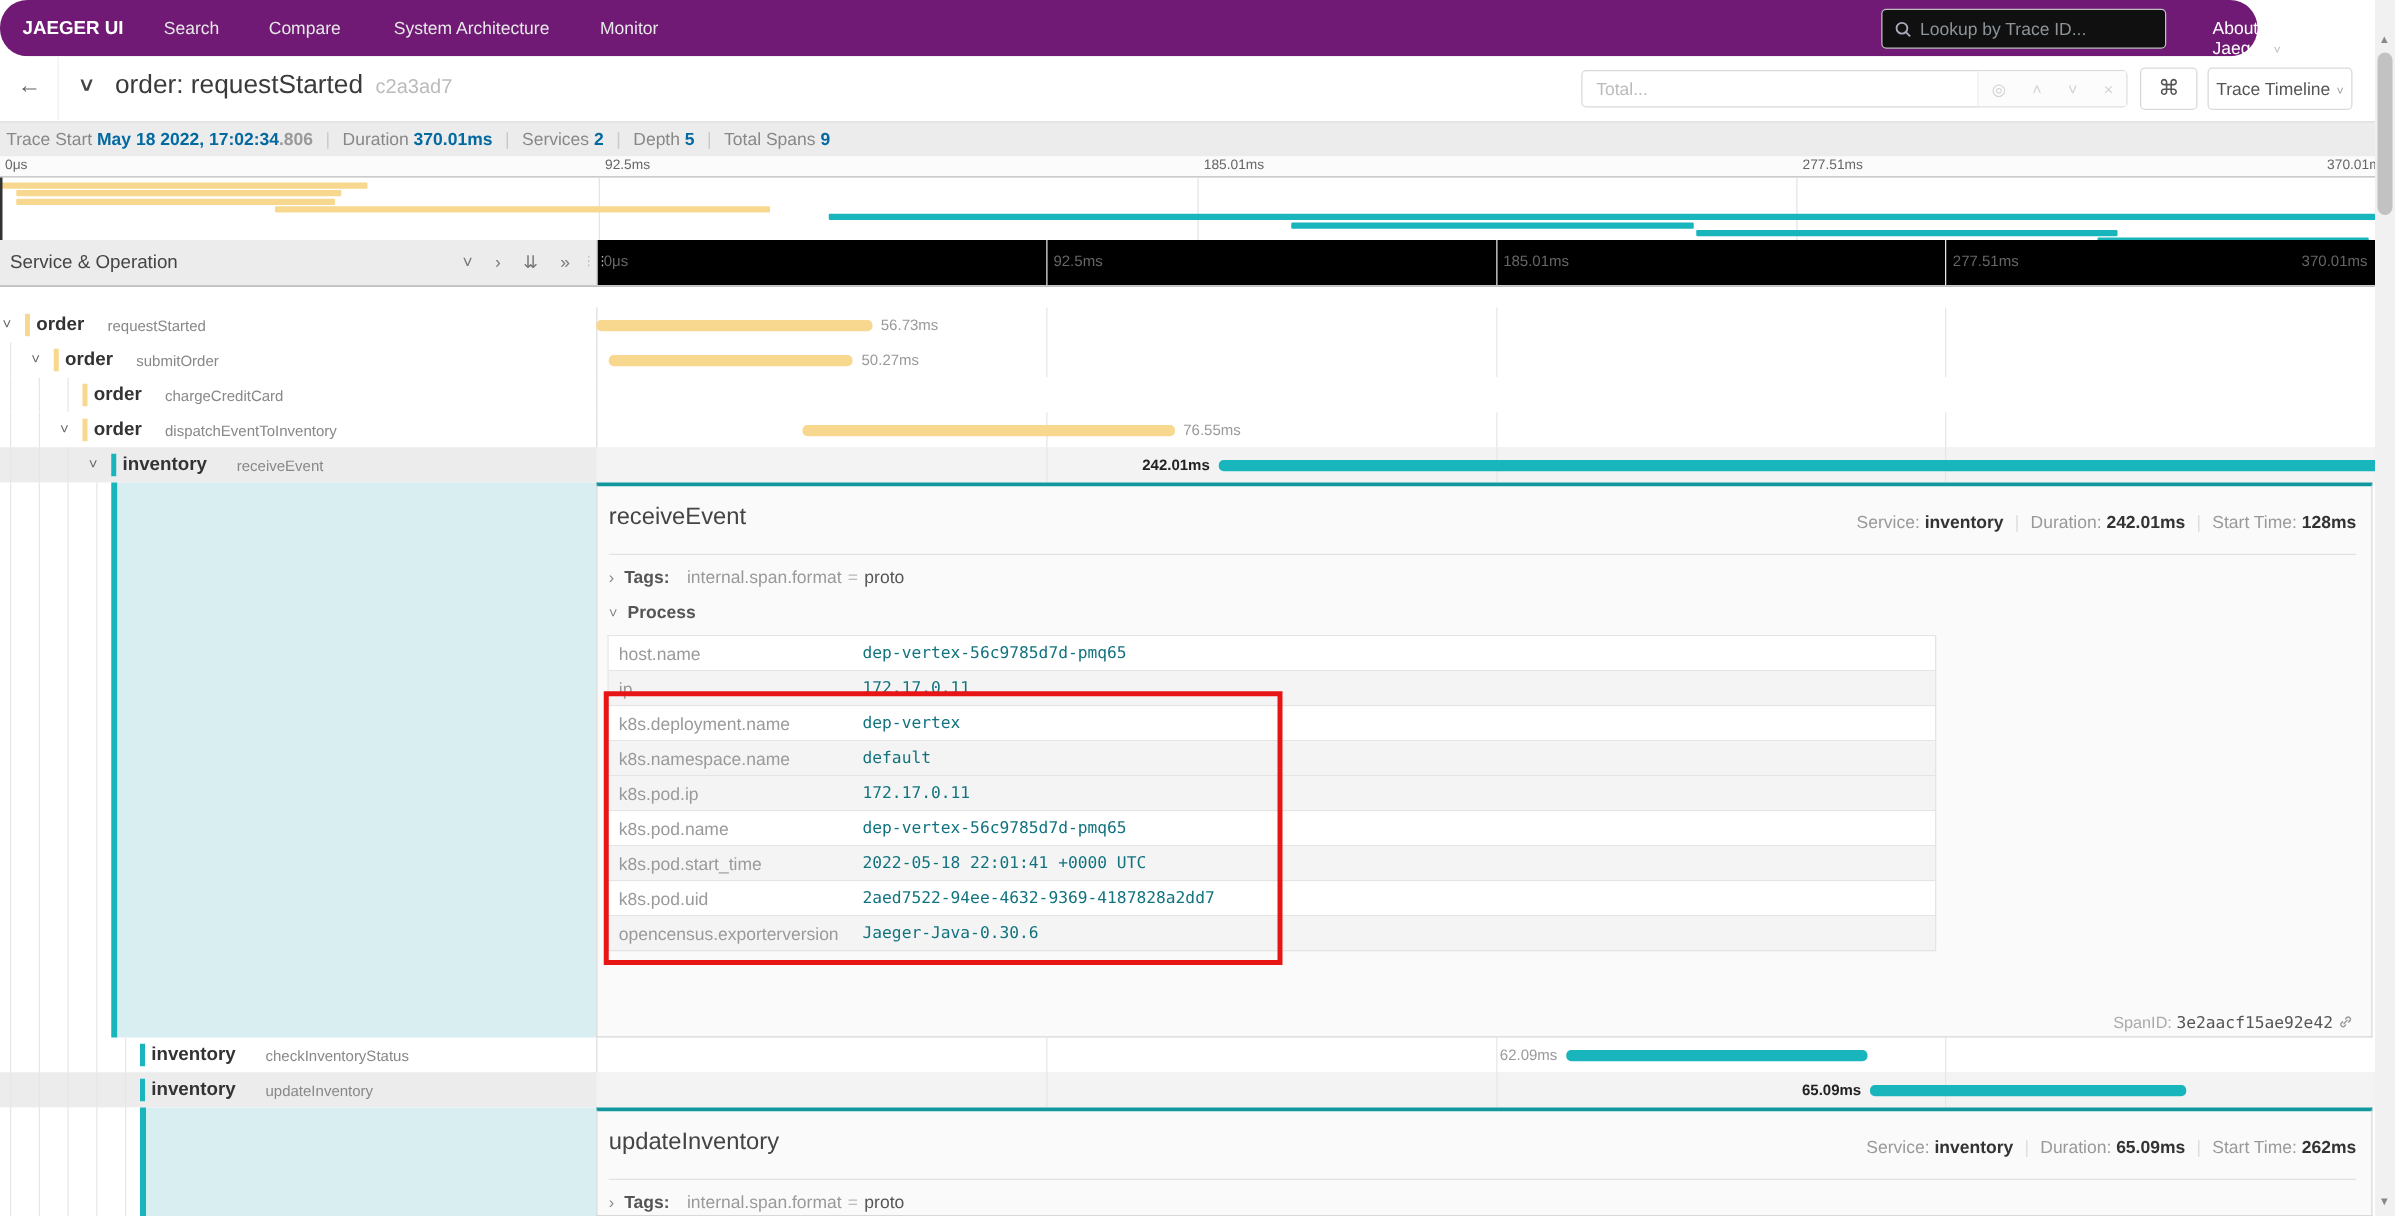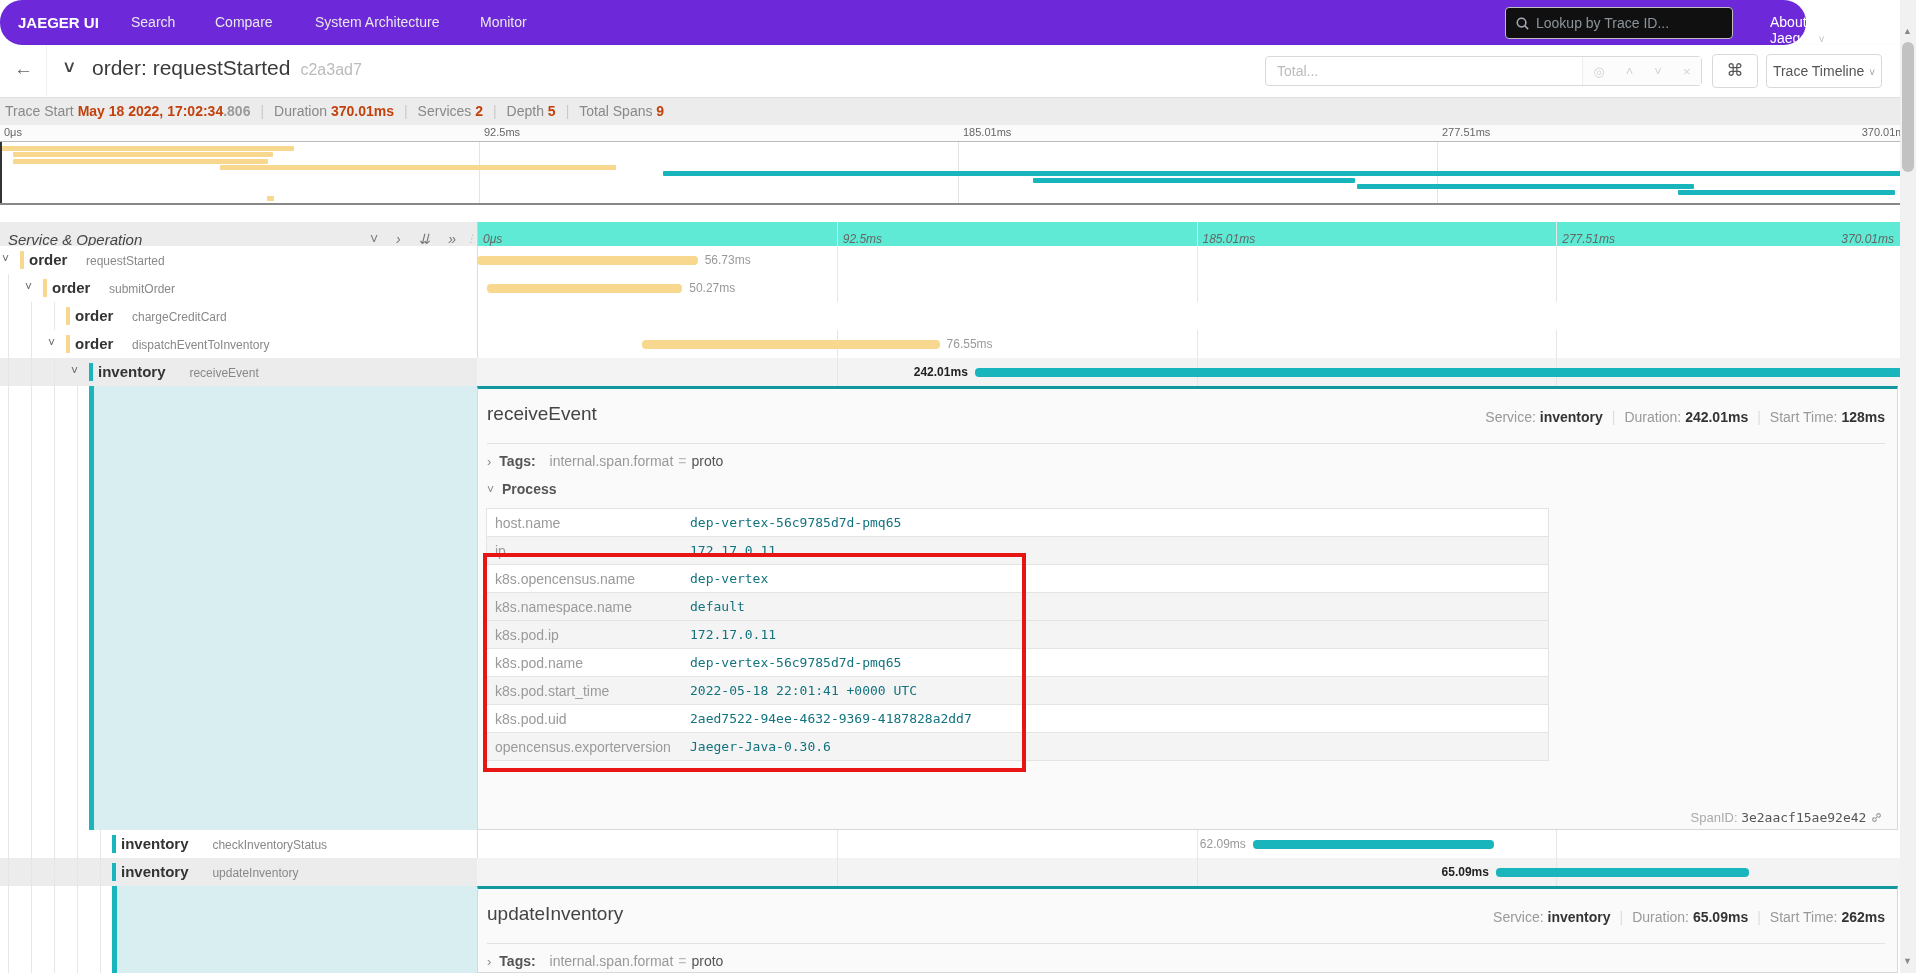--- a/index.html
+++ b/index.html
@@ -1,18 +1,18 @@
 <!DOCTYPE html>
 <html><head>
 <meta charset="utf-8">
 <style>
   html,body{margin:0;padding:0;background:#fff;}
   body{font-family:"Liberation Sans",sans-serif;width:1916px;height:973px;overflow:hidden;position:relative;}
   
-  .navbar{position:absolute;left:0;top:0;width:1806px;height:45px;background:#6d28d9;color:#fff;border-radius:22px;}
+  .navbar{position:absolute;left:0;top:0;width:1806px;height:45px;background:#701a75;color:#fff;border-radius:22px;}
   .nav-brand{position:absolute;left:18px;top:14px;font-size:15px;font-weight:bold;color:#fff;}
   .nav-item{position:absolute;top:14px;font-size:14px;color:#e8e8e8;cursor:pointer;}
   .nav-lookup{position:absolute;left:1505px;top:7px;width:226px;height:30px;border:1px solid #bfbfbf;border-radius:4px;background:#101010;display:flex;align-items:center;}
   .nav-lookup .ph{color:#8d9499;font-size:14px;margin-left:6px;}
   .nav-about{position:absolute;left:1770px;top:14px;font-size:14px;color:#fff;cursor:pointer;}
   .nav-about .chev{font-size:10px;color:#bbb;margin-left:6px;}
   
   .titlebar{position:absolute;left:0;top:45px;width:1916px;height:52px;background:#fff;border-bottom:1px solid #e2e2e2;box-shadow:0 1px 3px rgba(0,0,0,.08);}
   .backbox{position:absolute;left:0;top:0;width:46px;height:51px;border-right:1px solid #f0f0f0;}
   .back-arrow{position:absolute;left:14px;top:13px;font-size:19px;color:#666;}
@@ -21,32 +21,32 @@
   .trace-id{color:#bbb;font-size:16px;margin-left:10px;}
   .find-input{position:absolute;left:1265px;top:11px;width:435px;height:28px;border:1px solid #d9d9d9;border-radius:4px;background:#fff;}
   .find-ph{position:absolute;left:11px;top:6px;font-size:14px;color:#bbb;}
   .find-icons{position:absolute;right:0;top:0;height:28px;width:118px;border-left:1px solid #eee;background:#fcfcfc;display:flex;align-items:center;justify-content:space-around;color:#d3d3d3;font-size:13px;}
   .kbd-btn{position:absolute;left:1712px;top:9px;width:44px;height:32px;border:1px solid #d9d9d9;border-radius:4px;text-align:center;line-height:32px;font-size:17px;color:#555;background:#fff;}
   .view-btn{position:absolute;left:1766px;top:9px;width:114px;height:32px;border:1px solid #d9d9d9;border-radius:4px;background:#fff;font-size:14px;color:#555;line-height:32px;text-align:center;}
   .view-btn .chev{font-size:10px;color:#999;margin-left:5px;}
   
   .metabar{position:absolute;left:0;top:97px;width:1916px;height:28px;background:#ececec;border-top:1px solid #e0e0e0;font-size:14px;color:#888;}
   .metabar .inner{position:absolute;left:5px;top:5px;}
-  .metabar b{color:#c2410c;}
+  .metabar b{color:#0369a1;}
   .metabar .frac{color:#999;font-weight:bold;}
   .metabar .sep{color:#c9c9c9;margin:0 10px;}
   
   .mm-ruler{position:absolute;left:0;top:125px;width:1916px;height:16px;background:#fbfbfb;}
   .mm-tick{position:absolute;top:1px;font-size:11px;color:#666;}
   .mm-canvas{position:absolute;left:0;top:141px;width:1916px;height:61px;background:#fff;border-top:1px solid #bbb;border-bottom:2px solid #888;}
   .mm-grid{position:absolute;top:0;width:1px;height:100%;background:#e4e4e4;}
   .mm-bar{position:absolute;height:5px;border-radius:1px;}
   .mm-handle{position:absolute;top:0;width:2px;height:100%;background:#333;}
   
-  .tl-header{position:absolute;left:0;top:222px;width:1916px;height:36px;border-bottom:1px solid #c8c8c8;background:#5eead4;font-style:italic;}
+  .tl-header{position:absolute;left:0;top:192px;width:1916px;height:36px;border-bottom:1px solid #c8c8c8;background:#000000;}
   .tlh-left{position:absolute;left:0;top:0;width:477px;height:36px;background:#ececec;border-right:1px solid #d0d0d0;}
   .tlh-title{position:absolute;left:8px;top:9px;font-size:15px;color:#444;}
   .tlh-icons{position:absolute;left:370px;top:9px;width:86px;display:flex;justify-content:space-between;color:#777;font-size:14px;}
   .tlh-icons span{cursor:pointer;}
   .tlh-grip{position:absolute;left:466px;top:11px;color:#bbb;font-size:10px;letter-spacing:1px;}
   .tl-tick-label{position:absolute;top:10px;font-size:12px;color:#666;}
   .tl-grid{position:absolute;top:0;width:1px;background:#e6e6e6;}
   
   .span-row{position:absolute;left:0;width:1916px;height:28px;background:#fff;}
   .span-row.selected{background:#ececec;}
@@ -322,21 +322,21 @@
   <div class="kv-table" id="kv-table" style="top:119px">
       <div class="kv-row">
         <div class="kv-key">host.name</div>
         <div class="kv-val">dep-vertex-56c9785d7d-pmq65</div>
       </div>
       <div class="kv-row alt">
         <div class="kv-key">ip</div>
         <div class="kv-val">172.17.0.11</div>
       </div>
       <div class="kv-row">
-        <div class="kv-key">k8s.opencensus.name</div>
+        <div class="kv-key">k8s.deployment.name</div>
         <div class="kv-val">dep-vertex</div>
       </div>
       <div class="kv-row alt">
         <div class="kv-key">k8s.namespace.name</div>
         <div class="kv-val">default</div>
       </div>
       <div class="kv-row alt">
         <div class="kv-key">k8s.pod.ip</div>
         <div class="kv-val">172.17.0.11</div>
       </div>

